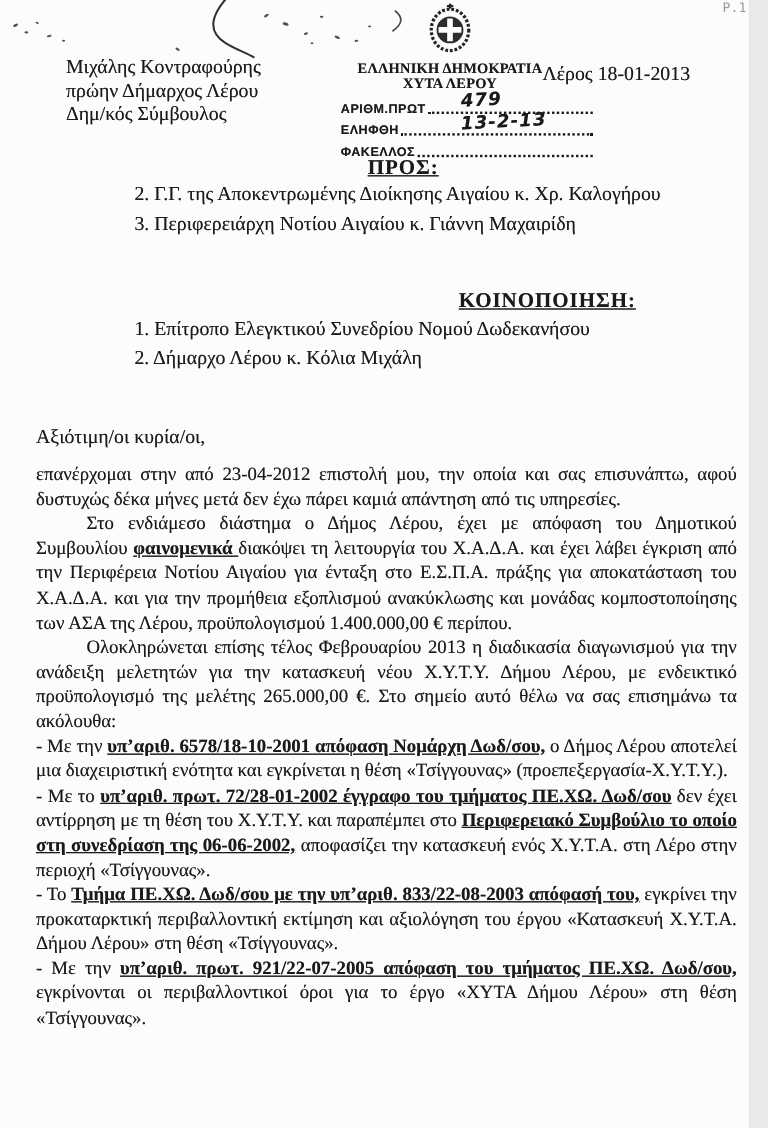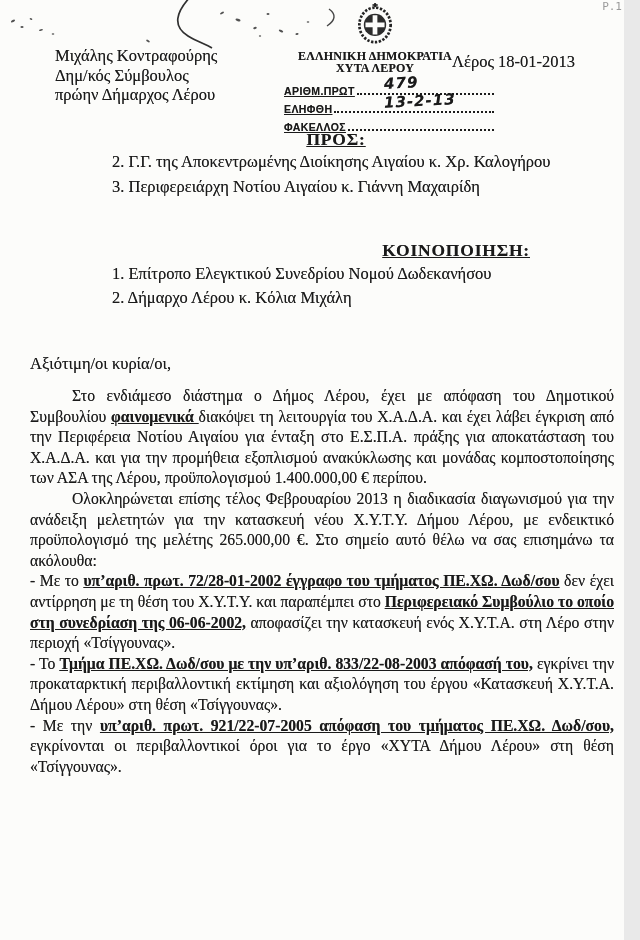--- a/index.html
+++ b/index.html
@@ -49,21 +49,20 @@
 
   
   .stamp {
     position: absolute; left: 284px; top: 79px; width: 210px;
     font-family: "Liberation Sans", sans-serif;
   }
   .stamp-row { position: relative; display: flex; align-items: flex-end; height: 18px; }
   .stamp-label {
     font-weight: bold; font-size: 10.5px; letter-spacing: .4px;
     line-height: 12px;
-    text-decoration: underline;
   }
   .stamp-dots {
     flex: 1; border-bottom: 2px dotted #1c1c1c; margin: 0 0 2px 2px; height: 10px;
   }
   .stamp-value {
     position: absolute; left: 100px; top: -5px;
     font-family: "DejaVu Sans", sans-serif;
     font-size: 15px; font-weight: bold; font-style: italic;
     transform: rotate(-3deg);
     letter-spacing: 1px;
@@ -124,22 +123,22 @@
       <ellipse cx="268" cy="14" rx="1.5" ry="0.9"></ellipse>
       <ellipse cx="281" cy="31" rx="2.4" ry="1.1" transform="rotate(25 281 31)"></ellipse>
       <ellipse cx="297" cy="34" rx="1.6" ry="0.9" transform="rotate(-10 297 34)"></ellipse>
       <ellipse cx="308" cy="22" rx="1.3" ry="0.8"></ellipse>
       <ellipse cx="260" cy="36" rx="1.2" ry="0.7"></ellipse>
     </g>
   </svg>
 
   <div class="sender">
     <div>Μιχάλης Κοντραφούρης</div>
+    <div>πρώην Δήμαρχος Λέρου</div>
     <div>Δημ/κός Σύμβουλος</div>
-    <div>πρώην Δήμαρχος Λέρου</div>
   </div>
 
   <div class="gov">
     <svg class="emblem" viewBox="0 0 44 46">
       <rect x="21" y="0" width="2.2" height="4.5" fill="#222"></rect>
       <rect x="19.2" y="1.2" width="5.8" height="1.8" fill="#222"></rect>
       <ellipse cx="22" cy="24" rx="17.2" ry="19" fill="none" stroke="#242424" stroke-width="3" stroke-dasharray="2.6 1.7"></ellipse>
       <circle cx="22" cy="24" r="12.3" fill="#2c2c2c"></circle>
       <path d="M19.4 13.5h5.2v7.9h7.9v5.2h-7.9v7.9h-5.2v-7.9h-7.9v-5.2h7.9z" fill="#fcfcfa"></path>
     </svg>
@@ -180,20 +179,22 @@
   </div>
   <div class="addr-list cc">
     <div>1. Επίτροπο Ελεγκτικού Συνεδρίου Νομού Δωδεκανήσου</div>
     <div>2. Δήμαρχο Λέρου κ. Κόλια Μιχάλη</div>
   </div>
 
 
   <div class="salutation">Αξιότιμη/οι κυρία/οι,</div>
 
   <div class="letter-body">
+    <p><span>επανέρχομαι  στην από 23-04-2012 επιστολή μου, την οποία και σας επισυνάπτω, αφού δυστυχώς δέκα μήνες μετά δεν έχω πάρει καμιά απάντηση από τις υπηρεσίες.</span></p>
     <p class="indent"><span>Στο ενδιάμεσο διάστημα ο Δήμος Λέρου, έχει με απόφαση του Δημοτικού Συμβουλίου </span><span class="bu">φαινομενικά </span><span>διακόψει τη λειτουργία του Χ.Α.Δ.Α. και έχει λάβει έγκριση από την Περιφέρεια Νοτίου Αιγαίου για ένταξη στο Ε.Σ.Π.Α. πράξης για αποκατάσταση του Χ.Α.Δ.Α. και για την προμήθεια εξοπλισμού ανακύκλωσης και μονάδας κομποστοποίησης των ΑΣΑ της Λέρου, προϋπολογισμού 1.400.000,00 € περίπου.</span></p>
     <p class="indent"><span>Ολοκληρώνεται επίσης τέλος Φεβρουαρίου 2013 η διαδικασία διαγωνισμού για την ανάδειξη μελετητών για την κατασκευή νέου Χ.Υ.Τ.Υ. Δήμου Λέρου, με ενδεικτικό προϋπολογισμό της μελέτης 265.000,00 €. Στο σημείο αυτό θέλω να σας επισημάνω τα ακόλουθα:</span></p>
+    <p><span>- Με την </span><span class="bu">υπ’αριθ. 6578/18-10-2001 απόφαση Νομάρχη Δωδ/σου,</span><span> ο Δήμος Λέρου αποτελεί μια διαχειριστική ενότητα και εγκρίνεται η θέση «Τσίγγουνας» (προεπεξεργασία-Χ.Υ.Τ.Υ.).</span></p>
     <p><span>- Με το </span><span class="bu">υπ’αριθ. πρωτ. 72/28-01-2002 έγγραφο του τμήματος ΠΕ.ΧΩ. Δωδ/σου</span><span> δεν έχει αντίρρηση με τη θέση του Χ.Υ.Τ.Υ. και παραπέμπει στο </span><span class="bu">Περιφερειακό Συμβούλιο το οποίο στη συνεδρίαση της 06-06-2002,</span><span> αποφασίζει την κατασκευή ενός Χ.Υ.Τ.Α. στη Λέρο  στην περιοχή «Τσίγγουνας».</span></p>
     <p><span>- Το </span><span class="bu">Τμήμα ΠΕ.ΧΩ. Δωδ/σου με την υπ’αριθ. 833/22-08-2003 απόφασή του,</span><span> εγκρίνει την προκαταρκτική περιβαλλοντική εκτίμηση και αξιολόγηση του έργου «Κατασκευή Χ.Υ.Τ.Α. Δήμου Λέρου» στη θέση «Τσίγγουνας».</span></p>
     <p><span>- Με την </span><span class="bu">υπ’αριθ. πρωτ. 921/22-07-2005 απόφαση του τμήματος ΠΕ.ΧΩ. Δωδ/σου,</span><span> εγκρίνονται οι περιβαλλοντικοί όροι για το έργο «ΧΥΤΑ Δήμου Λέρου» στη θέση «Τσίγγουνας».</span></p>
   </div>
 
 </div>
 
 </body></html>

